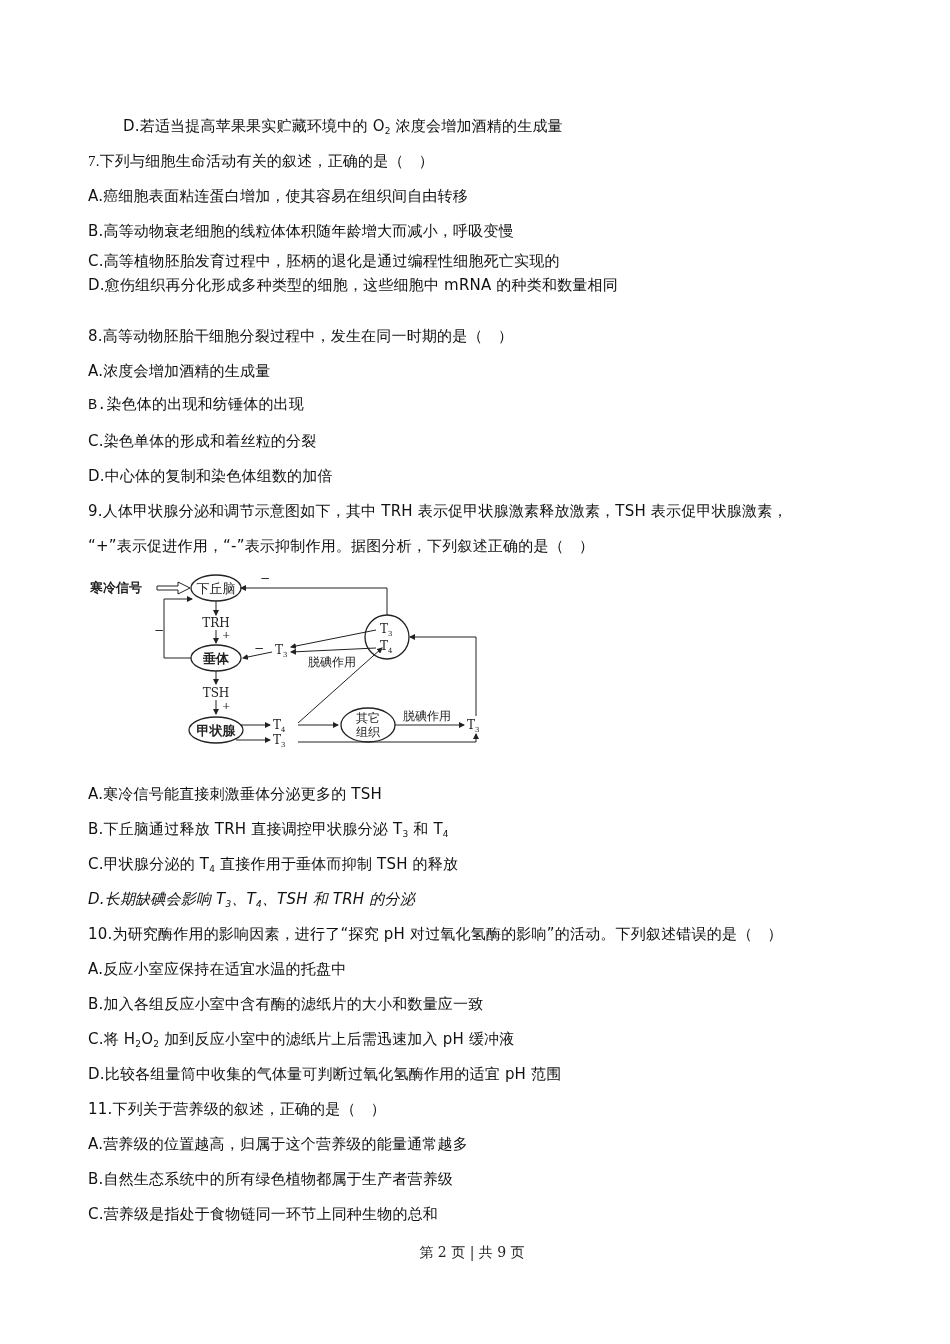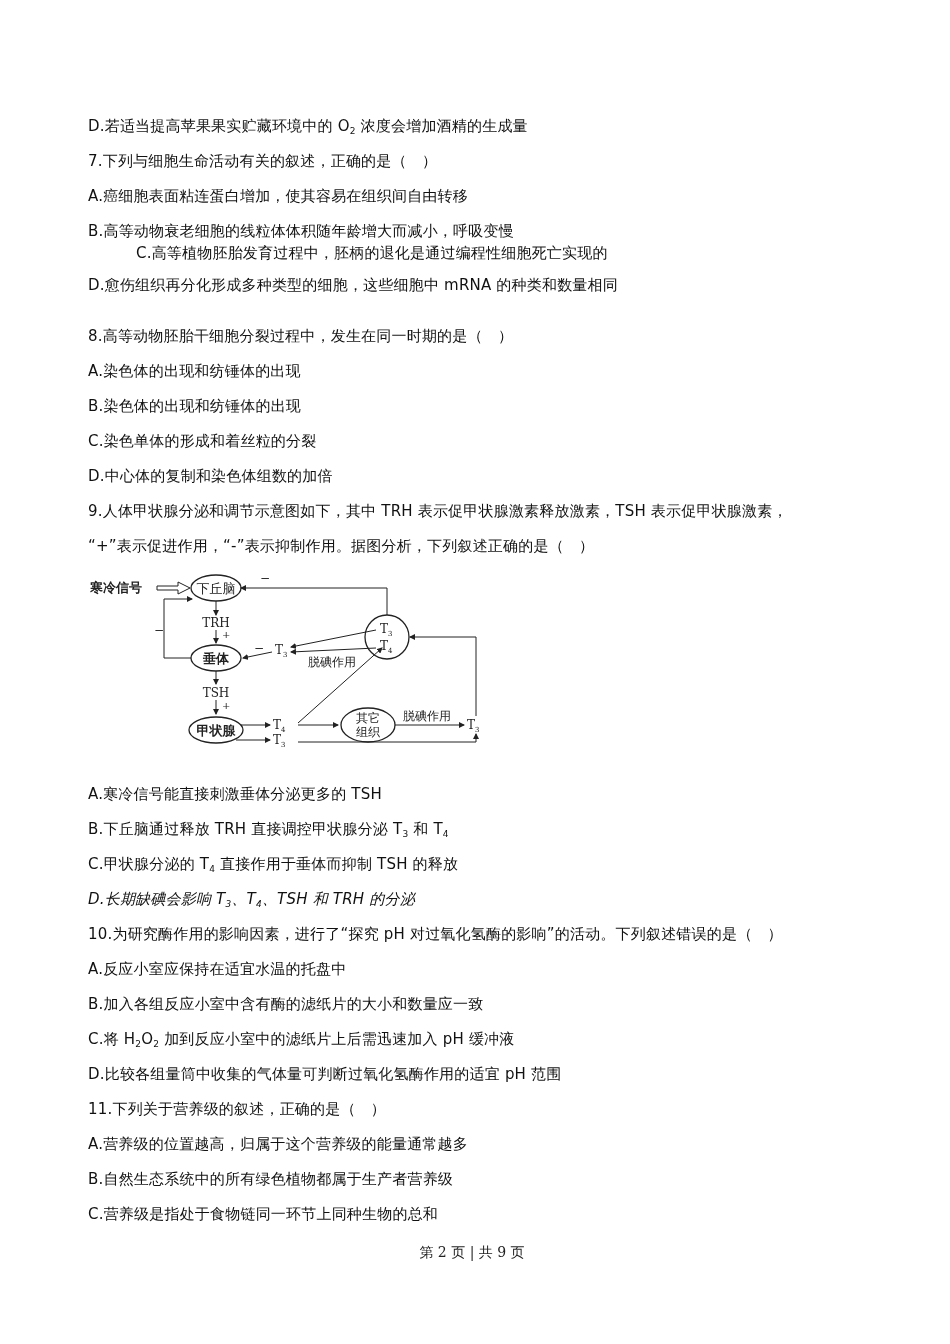--- a/index.html
+++ b/index.html
@@ -21,29 +21,29 @@
   .dtext { font-family: "DejaVu Serif", "Liberation Serif", serif; fill: #222; }
   .footer {
     position: absolute; top: 1244px; left: 0; width: 944px; text-align: center;
     font-size: 14px; color: #222; font-family: "DejaVu Serif", "Liberation Serif", serif;
   }
 </style>
 </head>
 <body>
 
 <div id="lines">
-    <div class="line" style="top: 116px;">D.若适当提高苹果果实贮藏环境中的 O<sub>2</sub> 浓度会增加酒精的生成量</div>
-    <div class="line" style="top: 151px;">7.下列与细胞生命活动有关的叙述，正确的是（　）</div>
+    <div class="line" style="top: 116px; margin-left: 35px;">D.若适当提高苹果果实贮藏环境中的 O<sub>2</sub> 浓度会增加酒精的生成量</div>
+    <div class="line" style="top: 151px; font-family: Liberation Serif, serif;">7.下列与细胞生命活动有关的叙述，正确的是（　）</div>
     <div class="line" style="top: 186px;">A.癌细胞表面粘连蛋白增加，使其容易在组织间自由转移</div>
     <div class="line" style="top: 221px; text-align: right;">B.高等动物衰老细胞的线粒体体积随年龄增大而减小，呼吸变慢</div>
-    <div class="line" style="top: 243px; margin-left: 48px;">C.高等植物胚胎发育过程中，胚柄的退化是通过编程性细胞死亡实现的</div>
+    <div class="line" style="top: 251px;">C.高等植物胚胎发育过程中，胚柄的退化是通过编程性细胞死亡实现的</div>
     <div class="line" style="top: 275px;">D.愈伤组织再分化形成多种类型的细胞，这些细胞中 mRNA 的种类和数量相同</div>
     <div class="line" style="top: 326px;">8.高等动物胚胎干细胞分裂过程中，发生在同一时期的是（　）</div>
-    <div class="line" style="top: 361px;">A.染色体的出现和纺锤体的出现</div>
-    <div class="line" style="top: 396px;">B.染色体的出现和纺锤体的出现</div>
+    <div class="line" style="top: 361px;">A.浓度会增加酒精的生成量</div>
+    <div class="line" style="top: 396px; font-family: Liberation Mono, monospace;">B.染色体的出现和纺锤体的出现</div>
     <div class="line" style="top: 431px;">C.染色单体的形成和着丝粒的分裂</div>
     <div class="line" style="top: 466px;">D.中心体的复制和染色体组数的加倍</div>
     <div class="line" style="top: 501px;">9.人体甲状腺分泌和调节示意图如下，其中 TRH 表示促甲状腺激素释放激素，TSH 表示促甲状腺激素，</div>
     <div class="line" style="top: 536px;">“+”表示促进作用，“-”表示抑制作用。据图分析，下列叙述正确的是（　）</div>
     <div class="line" style="top: 784px;">A.寒冷信号能直接刺激垂体分泌更多的 TSH</div>
     <div class="line" style="top: 819px;">B.下丘脑通过释放 TRH 直接调控甲状腺分泌 T<sub>3</sub> 和 T<sub>4</sub></div>
     <div class="line" style="top: 854px;">C.甲状腺分泌的 T<sub>4</sub> 直接作用于垂体而抑制 TSH 的释放</div>
     <div class="line" style="top: 889px; font-style: italic;">D.长期缺碘会影响 T<sub>3</sub>、T<sub>4</sub>、TSH 和 TRH 的分泌</div>
     <div class="line" style="top: 924px;">10.为研究酶作用的影响因素，进行了“探究 pH 对过氧化氢酶的影响”的活动。下列叙述错误的是（　）</div>
     <div class="line" style="top: 959px;">A.反应小室应保持在适宜水温的托盘中</div>

